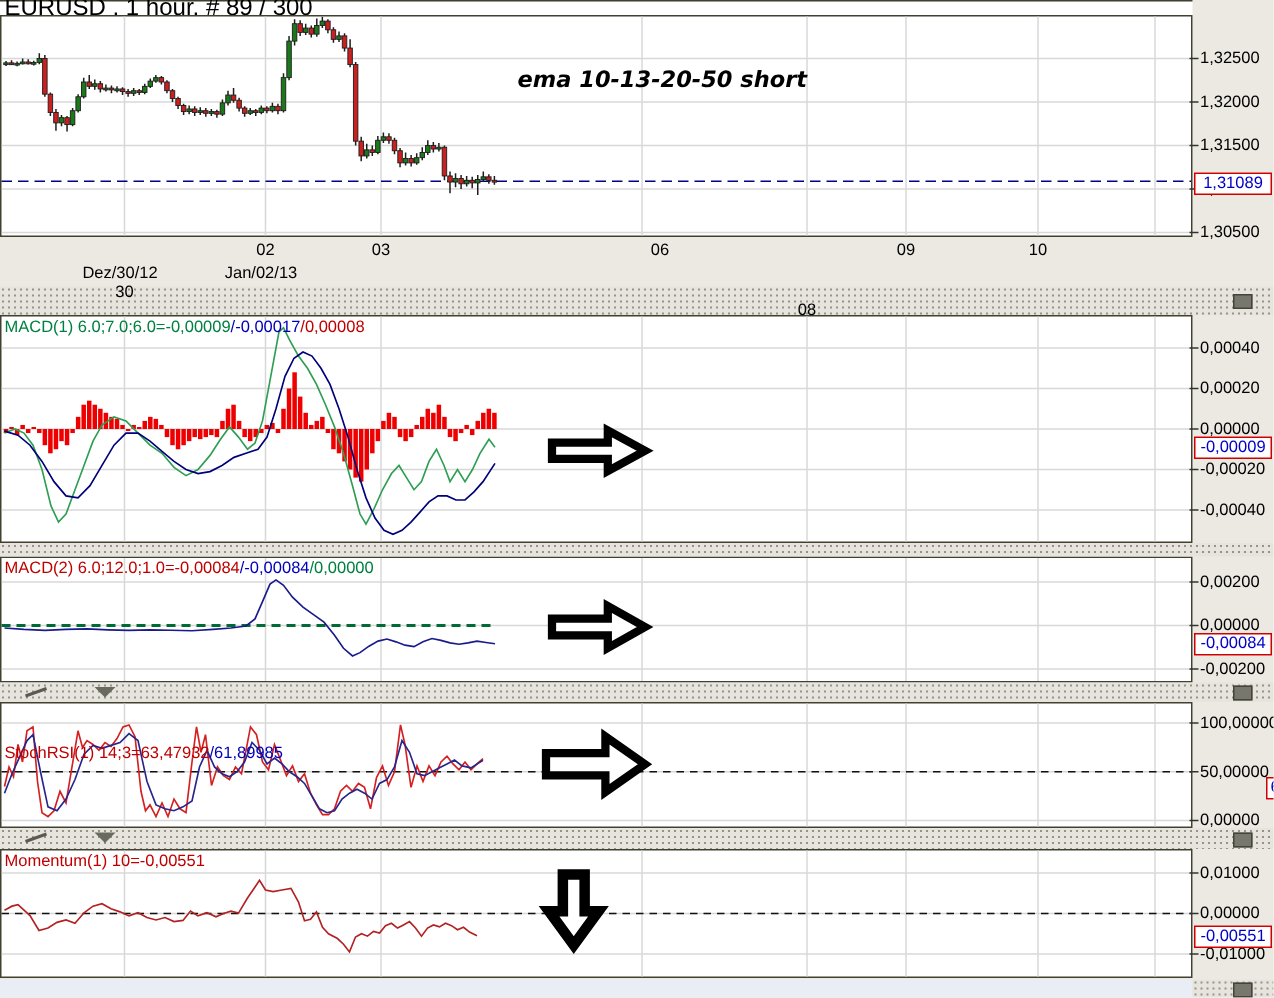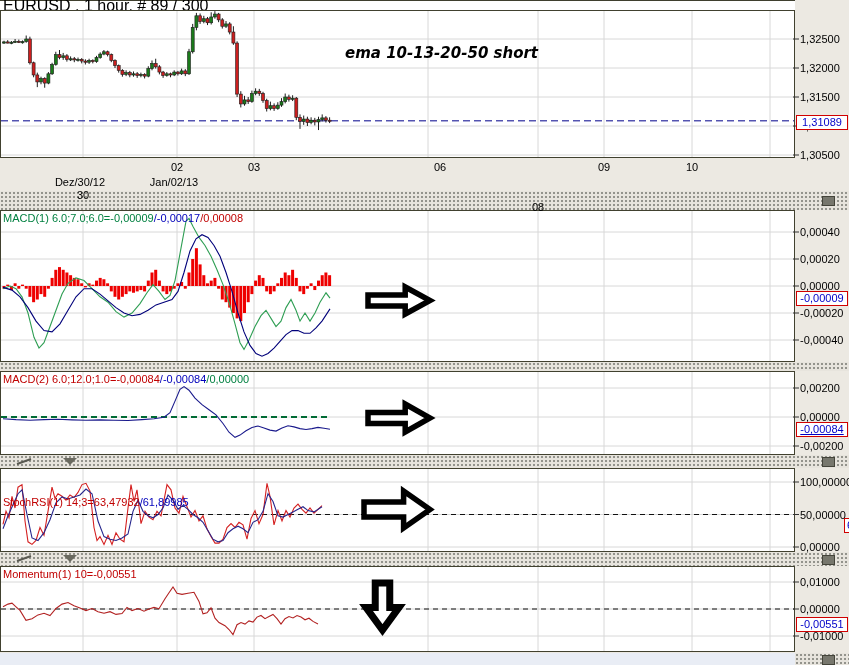--- a/index.html
+++ b/index.html
@@ -481,21 +481,21 @@
       <div class="lbl" style="top: 226px;">0,00040</div>
       <div class="lbl" style="top: 253px;">0,00020</div>
       <div class="lbl" style="top: 280px;">0,00000</div>
       <div class="lbl" style="top: 307px;">-0,00020</div>
       <div class="lbl" style="top: 334px;">-0,00040</div>
       <div class="curbox" style="top: 291.15px;">-0,00009</div>
       <div class="hdr" style="left: 3px; top: 212px;"><span style="color: rgb(0, 128, 64);">MACD(1) 6.0;7.0;6.0=-0,00009</span><span style="color: rgb(0, 0, 187);">/-0,00017</span><span style="color: rgb(192, 0, 0);">/0,00008</span></div>
       <div class="lbl" style="top: 382px;">0,00200</div>
       <div class="lbl" style="top: 411px;">0,00000</div>
       <div class="lbl" style="top: 440px;">-0,00200</div>
-      <div class="curbox" style="top: 422.18px; text-decoration: underline;">-0,00084</div>
+      <div class="curbox" style="top: 422.18px;">-0,00084</div>
       <div class="hdr" style="left: 3px; top: 373px;"><span style="color: rgb(192, 0, 0);">MACD(2) 6.0;12.0;1.0=-0,00084</span><span style="color: rgb(0, 0, 187);">/-0,00084</span><span style="color: rgb(0, 128, 64);">/0,00000</span></div>
       <div class="lbl" style="top: 476px;">100,00000</div>
       <div class="lbl" style="top: 508.5px;">50,00000</div>
       <div class="lbl" style="top: 541px;">0,00000</div>
       <div class="curbox" style="top: 518px; margin-left: 48px;">63,47932</div>
       <div class="hdr" style="left: 3px; top: 496px;"><span style="color: rgb(192, 0, 0);">StochRSI(1) 14;3=63,47932</span><span style="color: rgb(0, 0, 187);">/61,89985</span></div>
       <div class="lbl" style="top: 576px;">0,01000</div>
       <div class="lbl" style="top: 603px;">0,00000</div>
       <div class="lbl" style="top: 630px;">-0,01000</div>
       <div class="curbox" style="top: 616.877px;">-0,00551</div>

